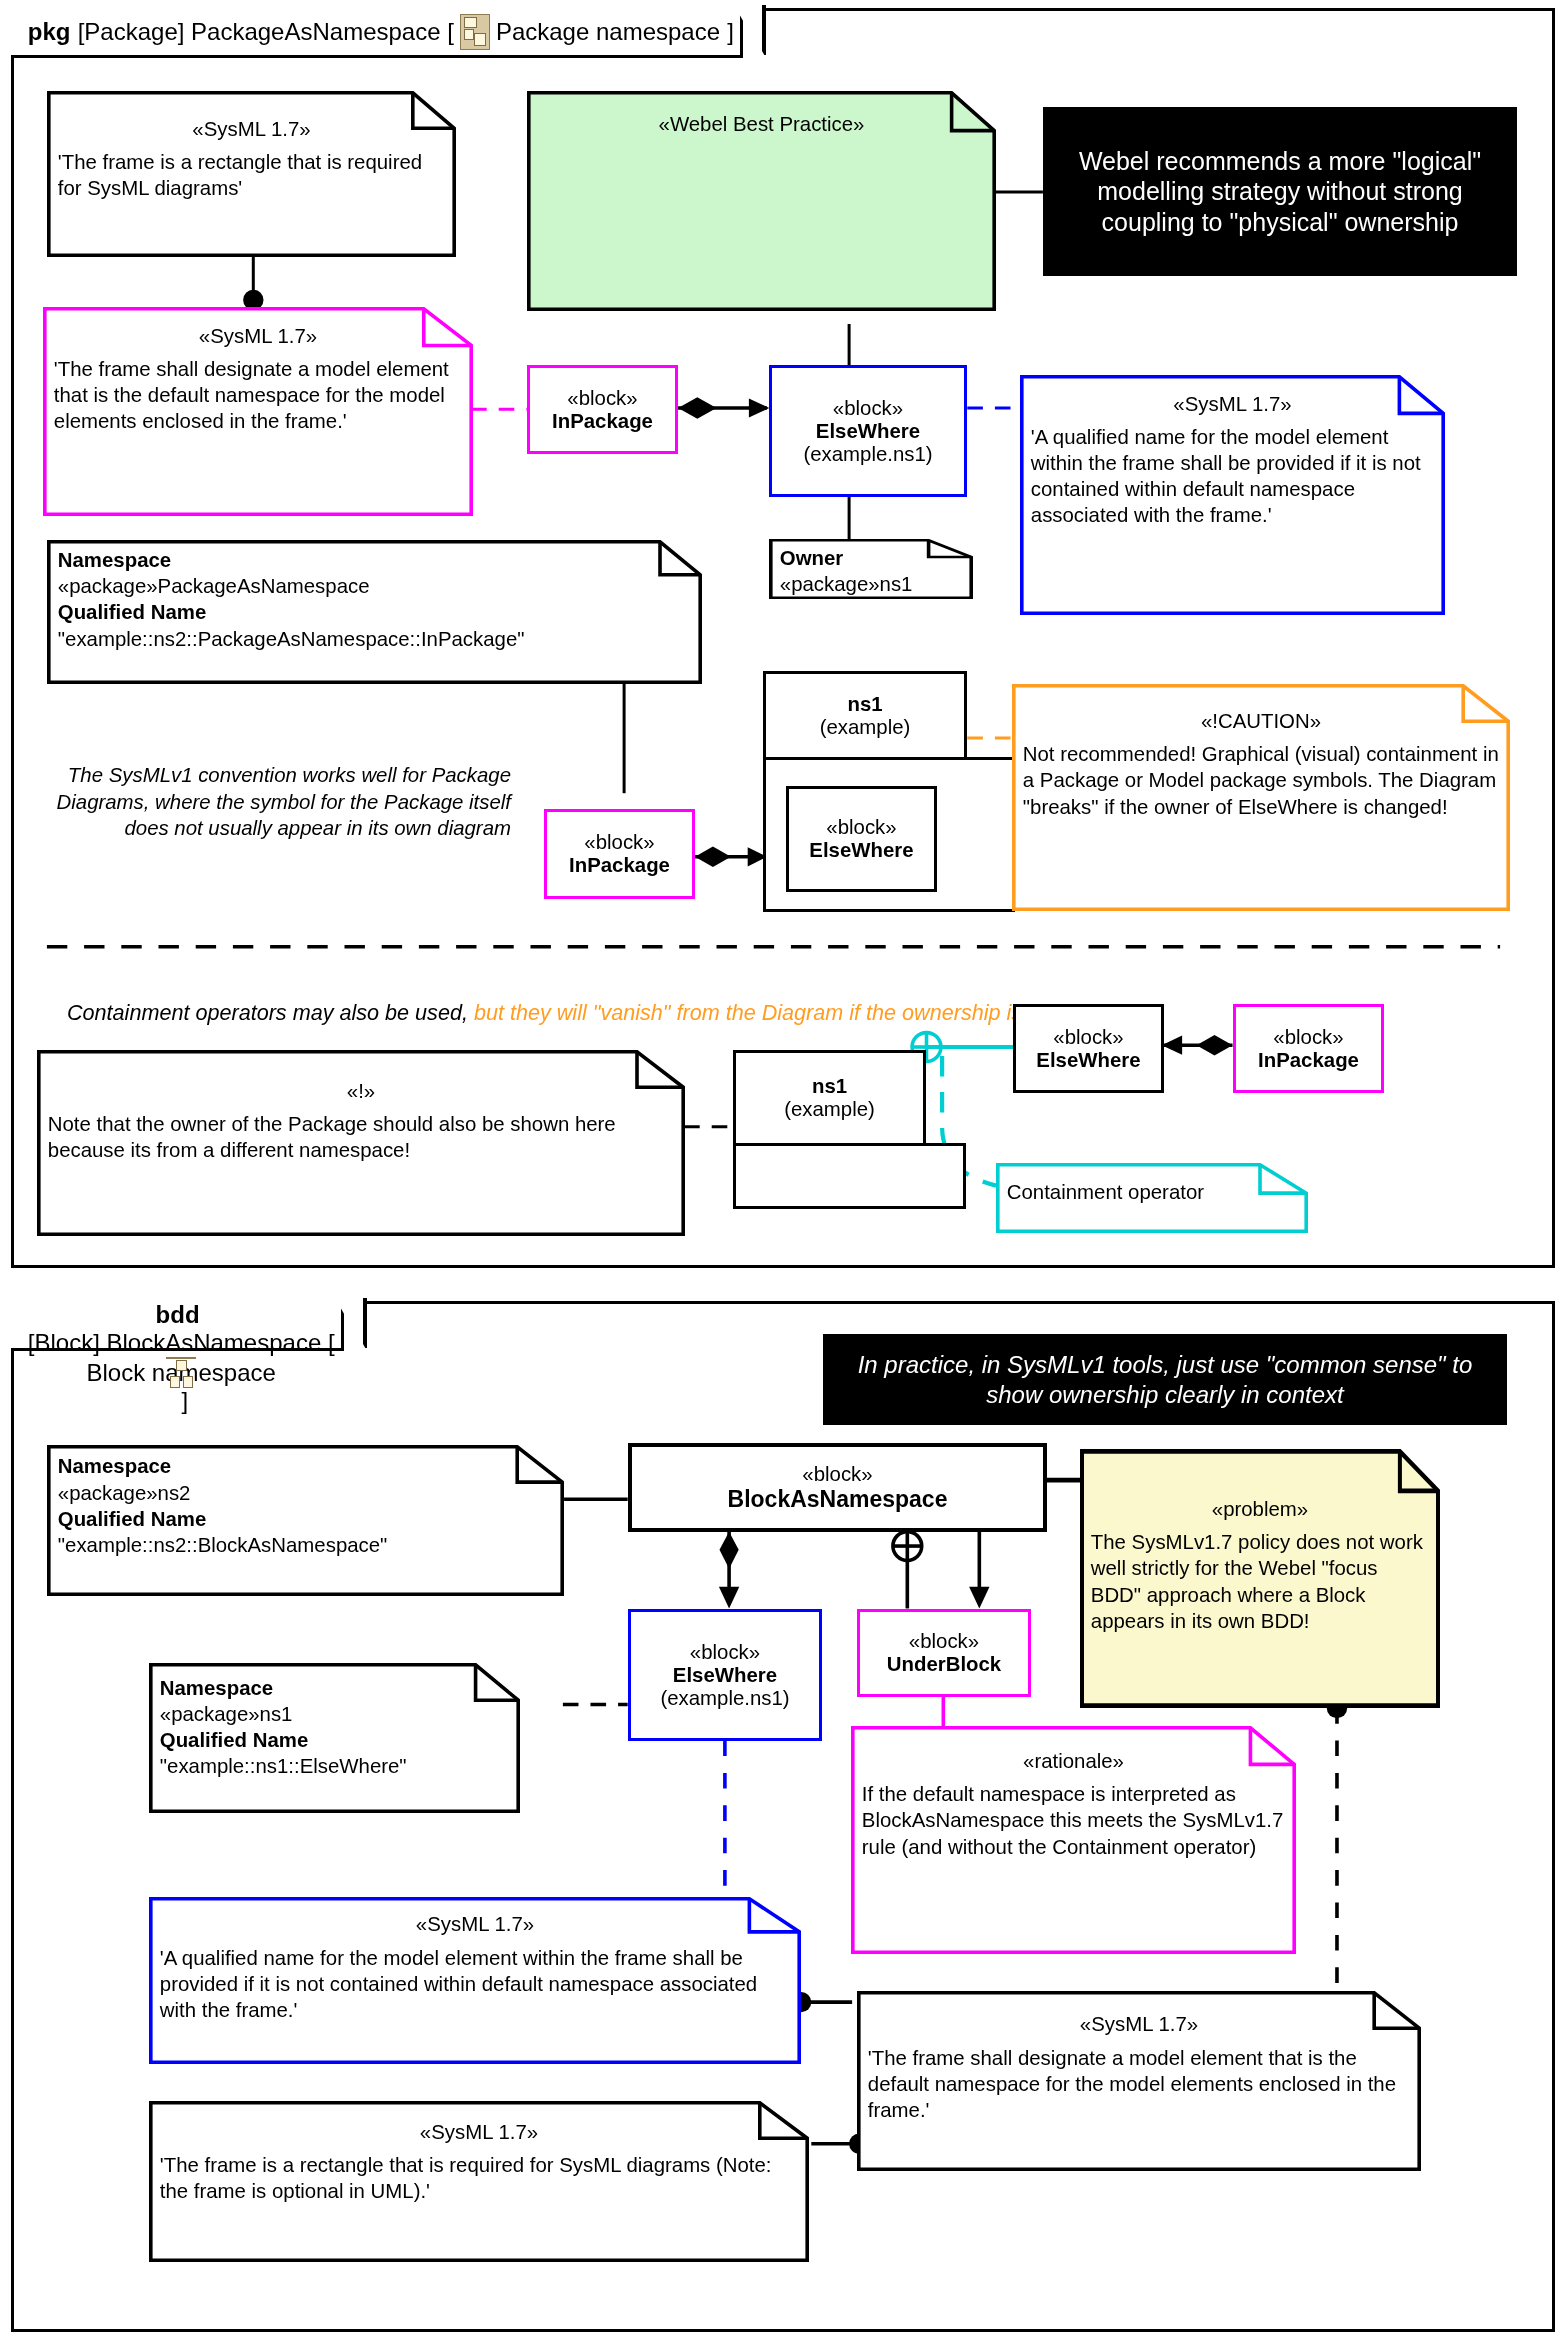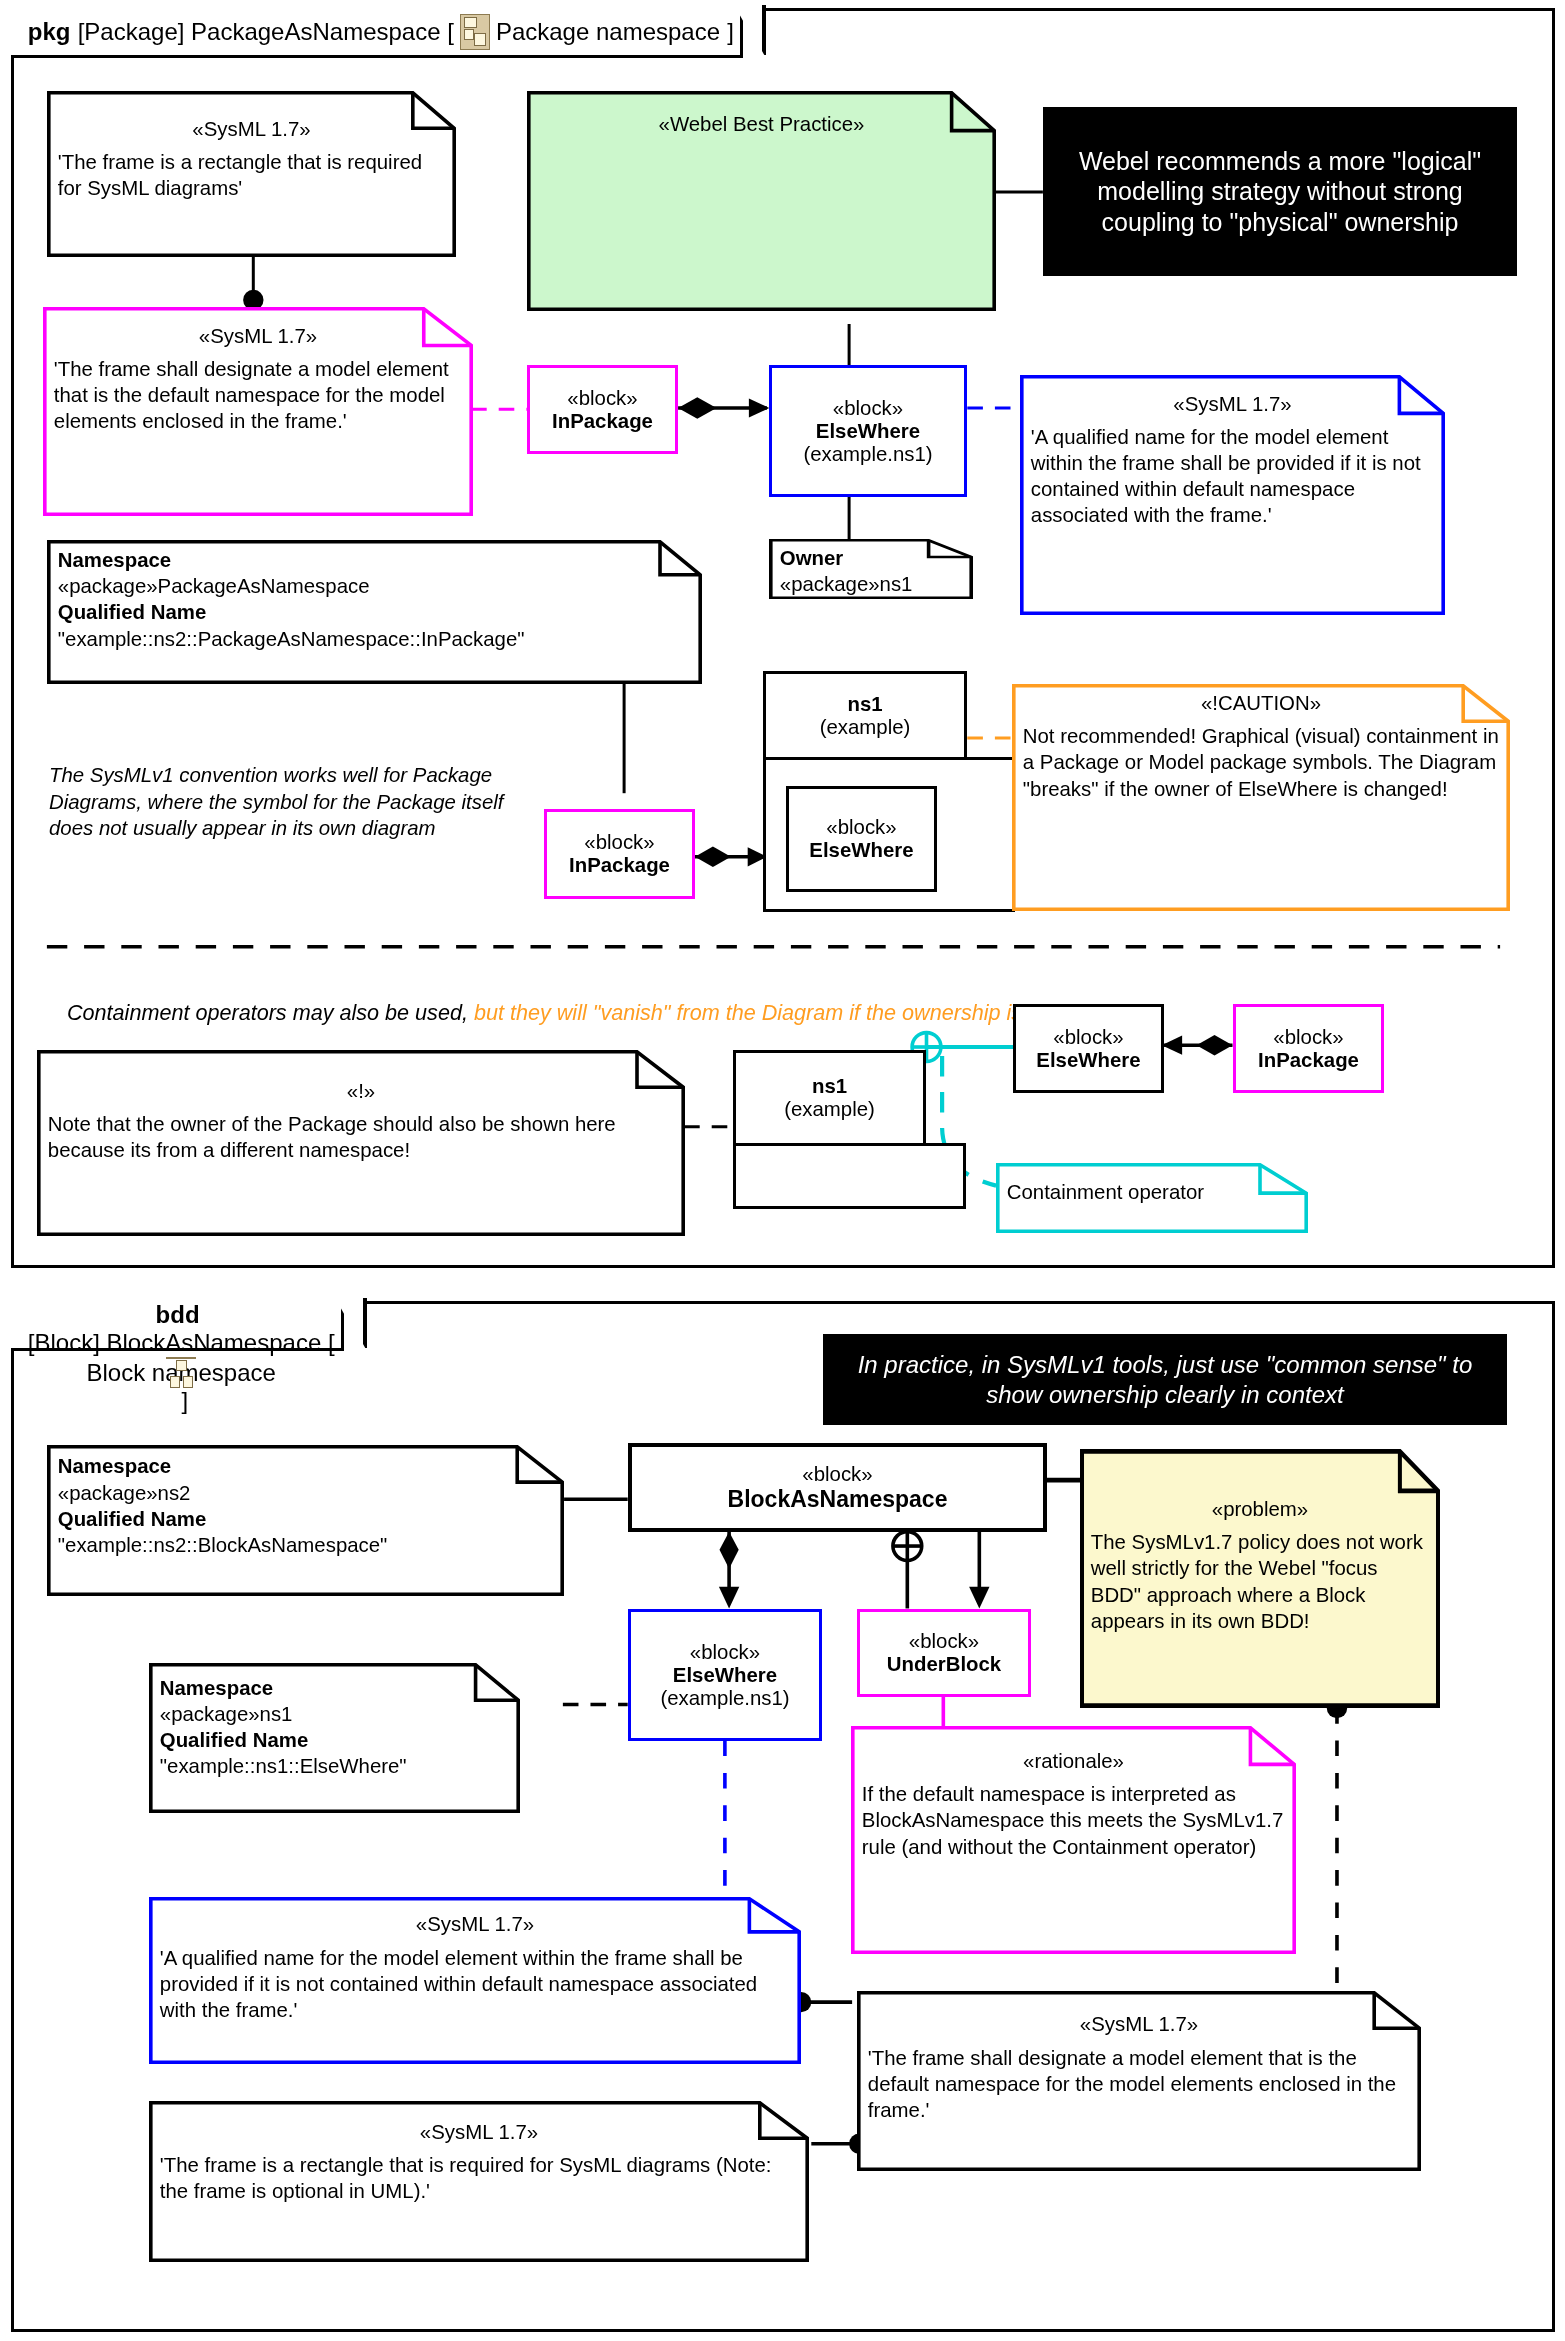--- a/index.html
+++ b/index.html
@@ -68,21 +68,21 @@
   
   .banner{
     position:absolute;background:#000;color:#fff;
     display:flex;align-items:center;justify-content:center;
     text-align:center;font-size:25px;line-height:1.22;padding:6px 10.8px;
     box-sizing:border-box;
   }
   .banner.ital{font-style:italic;font-size:24px;}
 
   
-  .ftext{position:absolute;font-size:20.4px;line-height:1.3;color:#000;}
+  .ftext{position:absolute;font-size:20.4px;line-height:1.3;color:#000;text-align:right;}
   .ftext.ital{font-style:italic;}
   .cap-line{position:absolute;font-size:21.6px;font-style:italic;white-space:nowrap;}
   .cap-line .orange{color:#ff9d21;}
 
   svg.lay{position:absolute;left:0;top:0;pointer-events:none;}
 </style>
 </head>
 <body>
 
 <div class="stage">
@@ -245,21 +245,21 @@
 <div class="blk" style="left:544px;top:809px;width:151px;height:90px;border:3.6px solid #ff00ff;">
   <div class="st">«block»</div>
   <div class="nm">InPackage</div>
 </div>
 
 <div class="note" style="left:1012px;top:684px;width:498px;height:227px;">
   <svg class="note-svg" viewBox="0 0 830 378" preserveAspectRatio="none">
     <path d="M3,3 H752 L827,62 V375 H3 Z" fill="#fff" stroke="#ff9d21" stroke-width="6"></path>
     <path d="M752,3 V62 H827" fill="none" stroke="#ff9d21" stroke-width="6"></path>
   </svg>
-  <div class="body" style="padding-top:6px;">
+  <div class="body" style="padding-top:24px;">
     <div class="stereo">«!CAUTION»</div>
     <div>Not recommended! Graphical (visual) containment in a Package or Model package symbols. The Diagram "breaks" if the owner of ElseWhere is changed!</div>
   </div>
 </div>
 
 <div class="cap-line" style="left:67px;top:1000px;">
   <span>Containment operators may also be used, </span><span class="orange">but they will "vanish" from the Diagram if the ownership is changed</span>
 </div>
 
 <div class="note" style="left:37px;top:1050px;width:648px;height:186px;">

